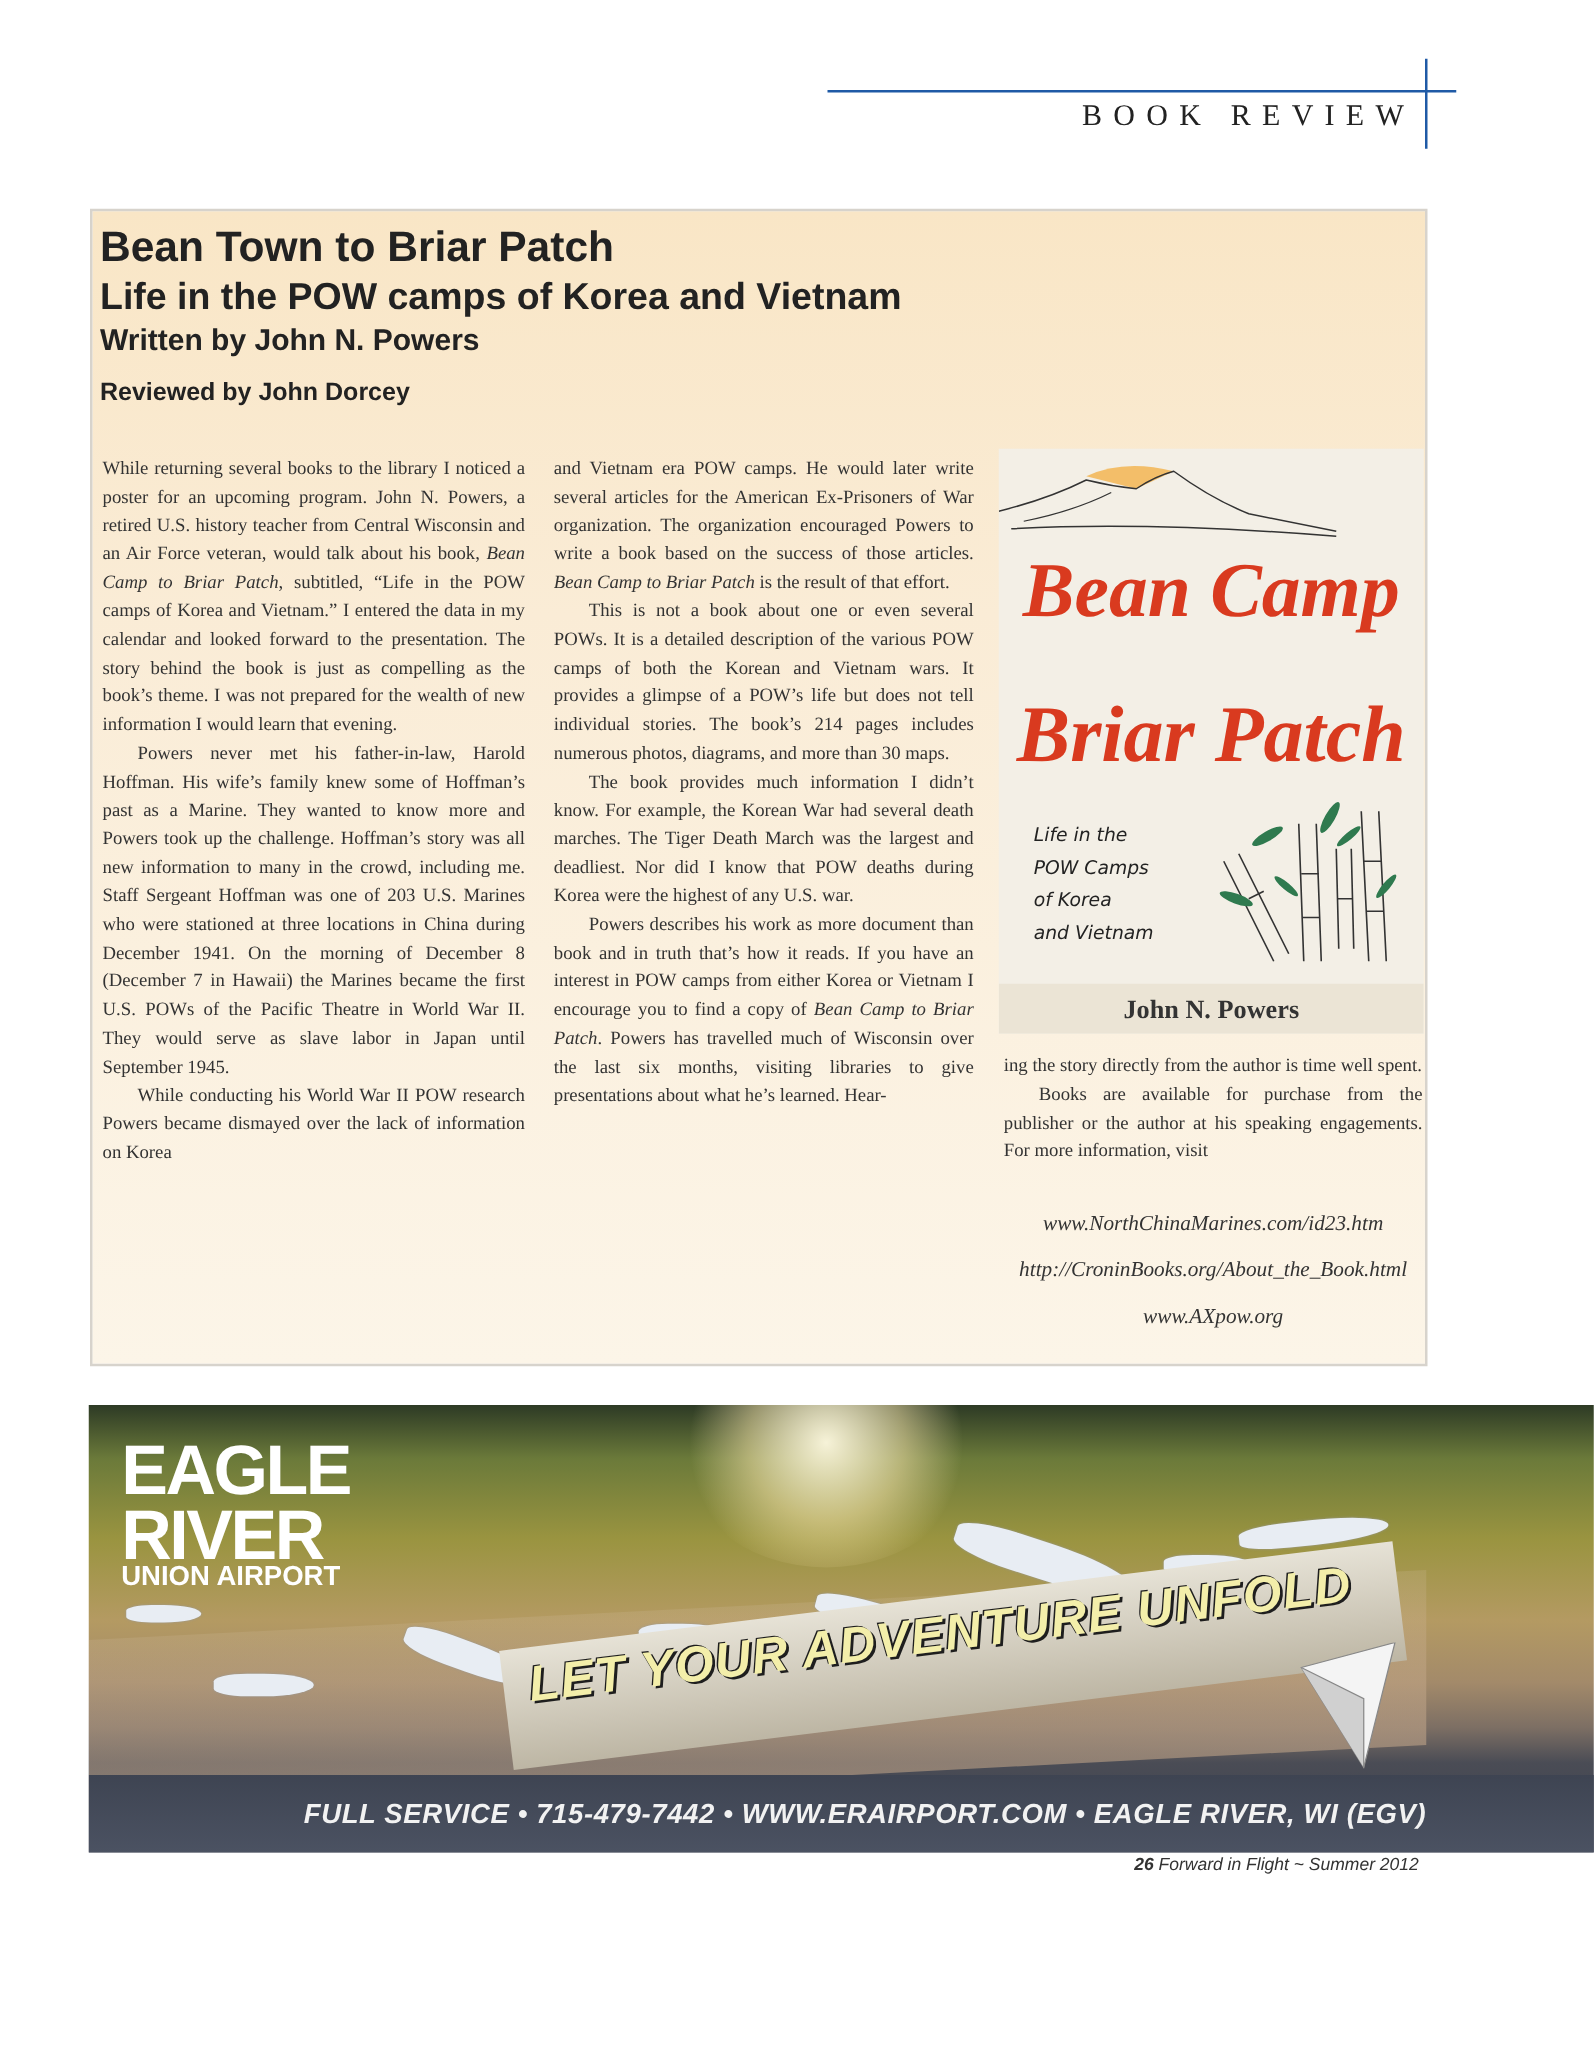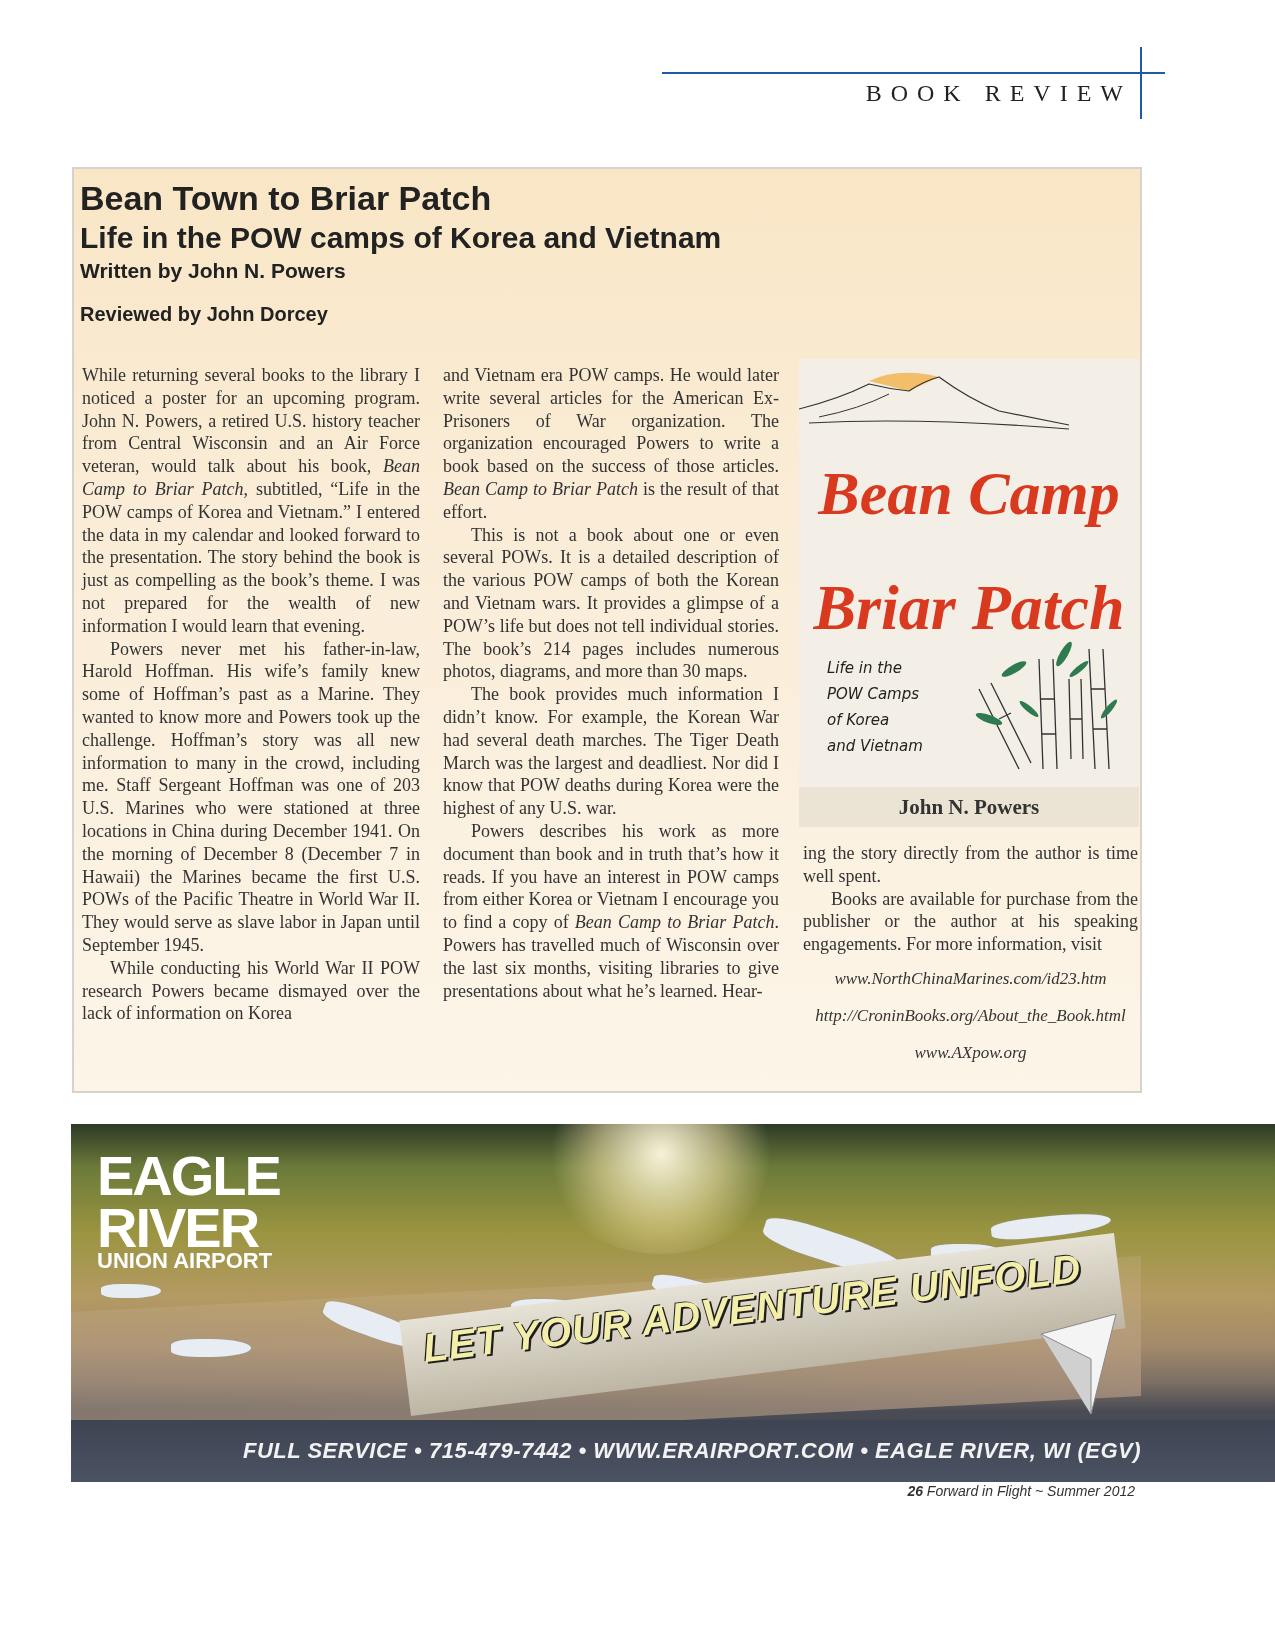--- a/index.html
+++ b/index.html
@@ -3,30 +3,30 @@
 <meta charset="utf-8">
 <style>
   html, body { margin: 0; padding: 0; }
   body { width: 1275px; height: 1650px; background: #ffffff; position: relative; overflow: hidden; font-family: "Liberation Serif", serif; color: #2b2b2b; }
   .hdr-line { position: absolute; left: 662px; top: 72px; width: 503px; height: 2px; background: #1f5aa6; }
   .hdr-vline { position: absolute; left: 1140px; top: 47px; width: 2px; height: 72px; background: #1f5aa6; }
   .hdr-title { position: absolute; right: 143px; top: 80px; font-family: "Liberation Serif", serif; font-size: 24px; letter-spacing: 9px; color: #222; }
   .box { position: absolute; left: 72px; top: 167px; width: 1066px; height: 922px; border: 2px solid #d7d3cc; background: linear-gradient(to bottom, #f9e6c6 0%, #faecd6 35%, #fcf5e8 100%); }
   .t1 { position: absolute; left: 6px; top: 10px; font-family: "Liberation Sans", sans-serif; font-weight: bold; font-size: 34px; color: #222; }
   .t2 { position: absolute; left: 6px; top: 52px; font-family: "Liberation Sans", sans-serif; font-weight: bold; font-size: 30px; color: #222; }
-  .t3 { position: absolute; left: 6px; top: 90px; font-family: "Liberation Sans", sans-serif; font-weight: bold; font-size: 21px; color: #222; }
+  .t3 { position: absolute; left: 6px; top: 90px; font-family: "Liberation Sans", sans-serif; font-weight: bold; font-size: 24px; color: #222; }
   .t4 { position: absolute; left: 6px; top: 134px; font-family: "Liberation Sans", sans-serif; font-weight: bold; font-size: 20px; color: #222; }
-  .col { position: absolute; font-size: 18px; line-height: 22.8px; color: #333; }
+  .col { position: absolute; font-size: 15px; line-height: 22.8px; color: #333; }
   .col p { margin: 0; text-align: justify; text-align-last: left; }
   .col p.ind { text-indent: 28px; }
   .c1 { left: 8px; top: 195px; width: 338px; }
   .c2 { left: 369px; top: 195px; width: 336px; }
   .c3 { left: 729px; top: 673px; width: 335px; }
   .cover { position: absolute; left: 725px; top: 190px; width: 340px; height: 468px; background: #f3efe6; overflow: hidden; }
-  .cover-t { position: absolute; left: 0; width: 100%; text-align: center; font-family: "Liberation Serif", serif; font-style: italic; font-weight: bold; color: #d93a1f; margin-top: 20px; }
+  .cover-t { position: absolute; left: 0; width: 100%; text-align: center; font-family: "Liberation Serif", serif; font-style: italic; font-weight: bold; color: #d93a1f; }
   .cover-sub { position: absolute; left: 28px; top: 296px; font-family: "DejaVu Sans", sans-serif; font-style: italic; font-size: 15px; line-height: 26px; color: #222; }
   .cover-author { position: absolute; left: 0; bottom: 0; width: 100%; height: 40px; background: #ebe4d5; text-align: center; font-family: "Liberation Serif", serif; font-weight: bold; font-size: 21px; line-height: 40px; color: #333; }
   .links { position: absolute; left: 729px; top: 800px; width: 335px; text-align: center; font-style: italic; font-size: 17px; color: #333; }
   .links div { height: 37px; }
   .ad { position: absolute; left: 71px; top: 1124px; width: 1242px; height: 358px; overflow: hidden; background: linear-gradient(to bottom, #2d3a25 0%, #6b7a3a 12%, #9a9440 30%, #b49a62 48%, #a38a6a 62%, #7d6f64 72%, #4a4c55 80%, #3d4150 100%); }
   .ad-sun { position: absolute; left: 470px; top: -70px; width: 240px; height: 200px; border-radius: 50%; background: radial-gradient(circle, rgba(255,250,225,0.95) 0%, rgba(255,235,180,0.5) 40%, rgba(255,230,160,0) 70%); }
   .ad-runway { position: absolute; left: 0; top: 160px; width: 1070px; height: 140px; background: linear-gradient(to bottom, rgba(210,190,160,0.2), rgba(200,170,140,0.55)); transform: skewY(-3deg); }
   .ad-logo1 { position: absolute; left: 26px; top: 26px; font-family: "Liberation Sans", sans-serif; font-weight: bold; font-size: 56px; line-height: 52px; color: #fff; letter-spacing: -2px; }
   .ad-logo2 { position: absolute; left: 26px; top: 124px; font-family: "Liberation Sans", sans-serif; font-weight: bold; font-size: 22px; color: #fff; }
   .plane { position: absolute; background: #e8edf3; border-radius: 40% 60% 60% 40%; box-shadow: 0 0 2px #999; }

